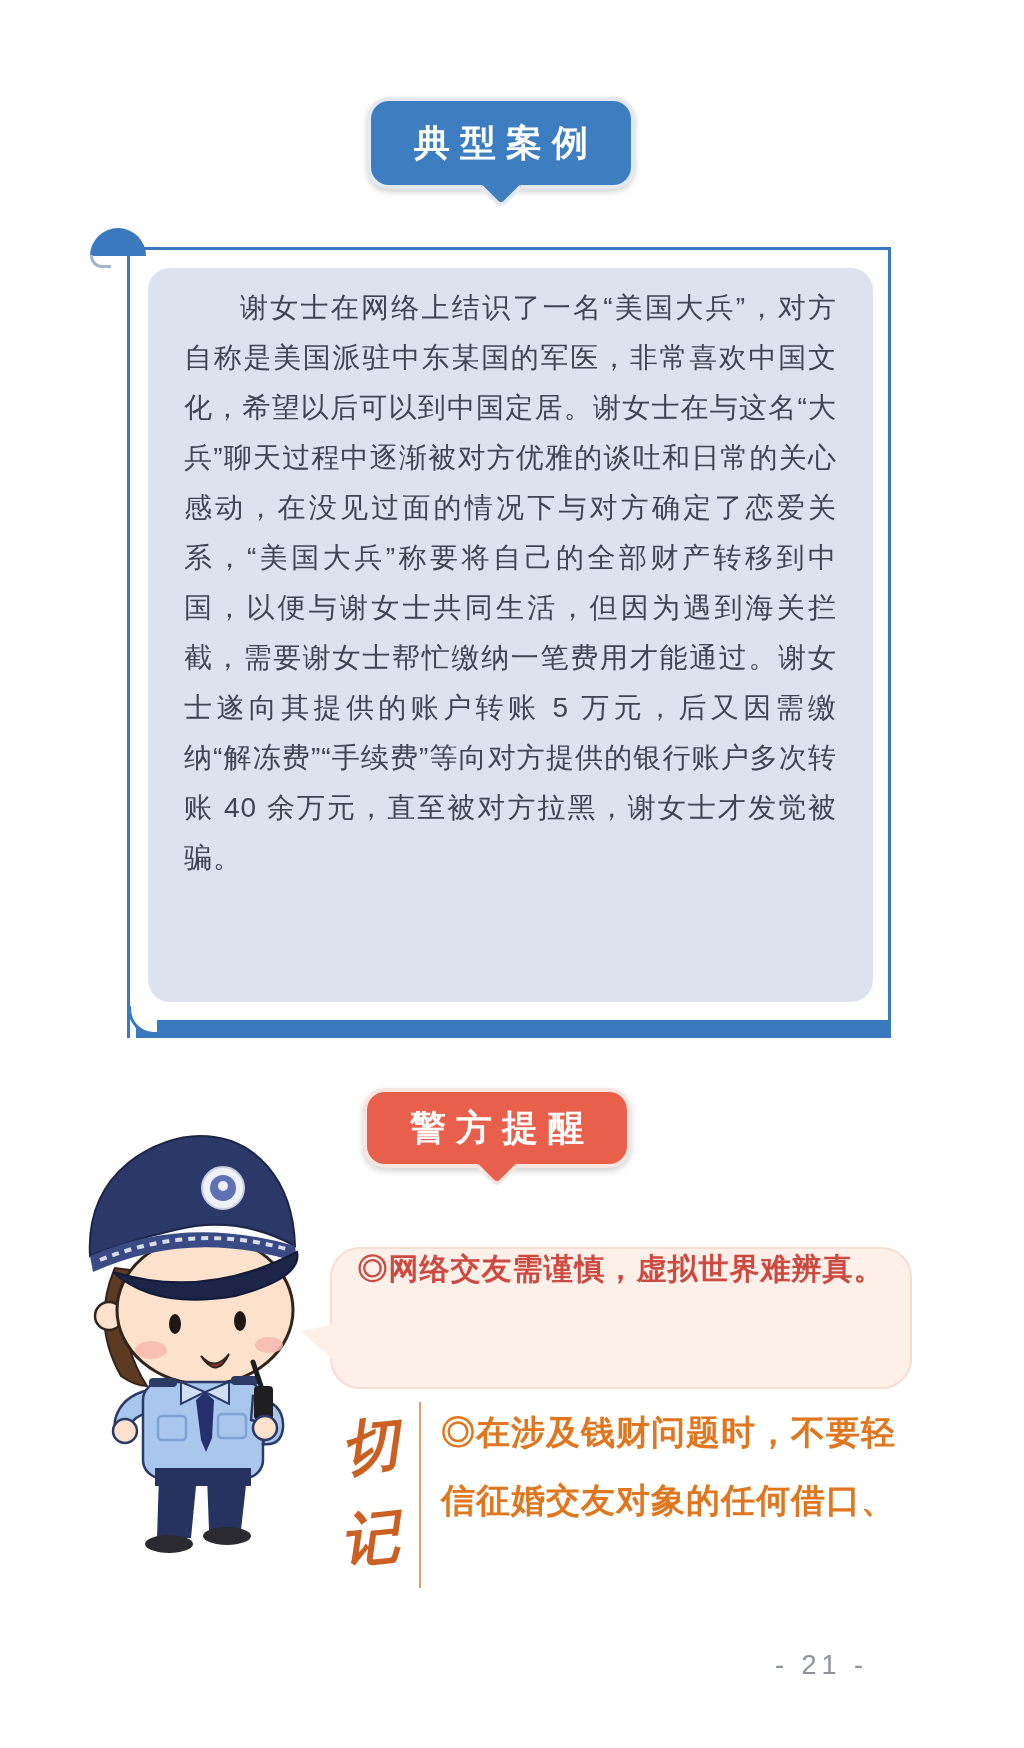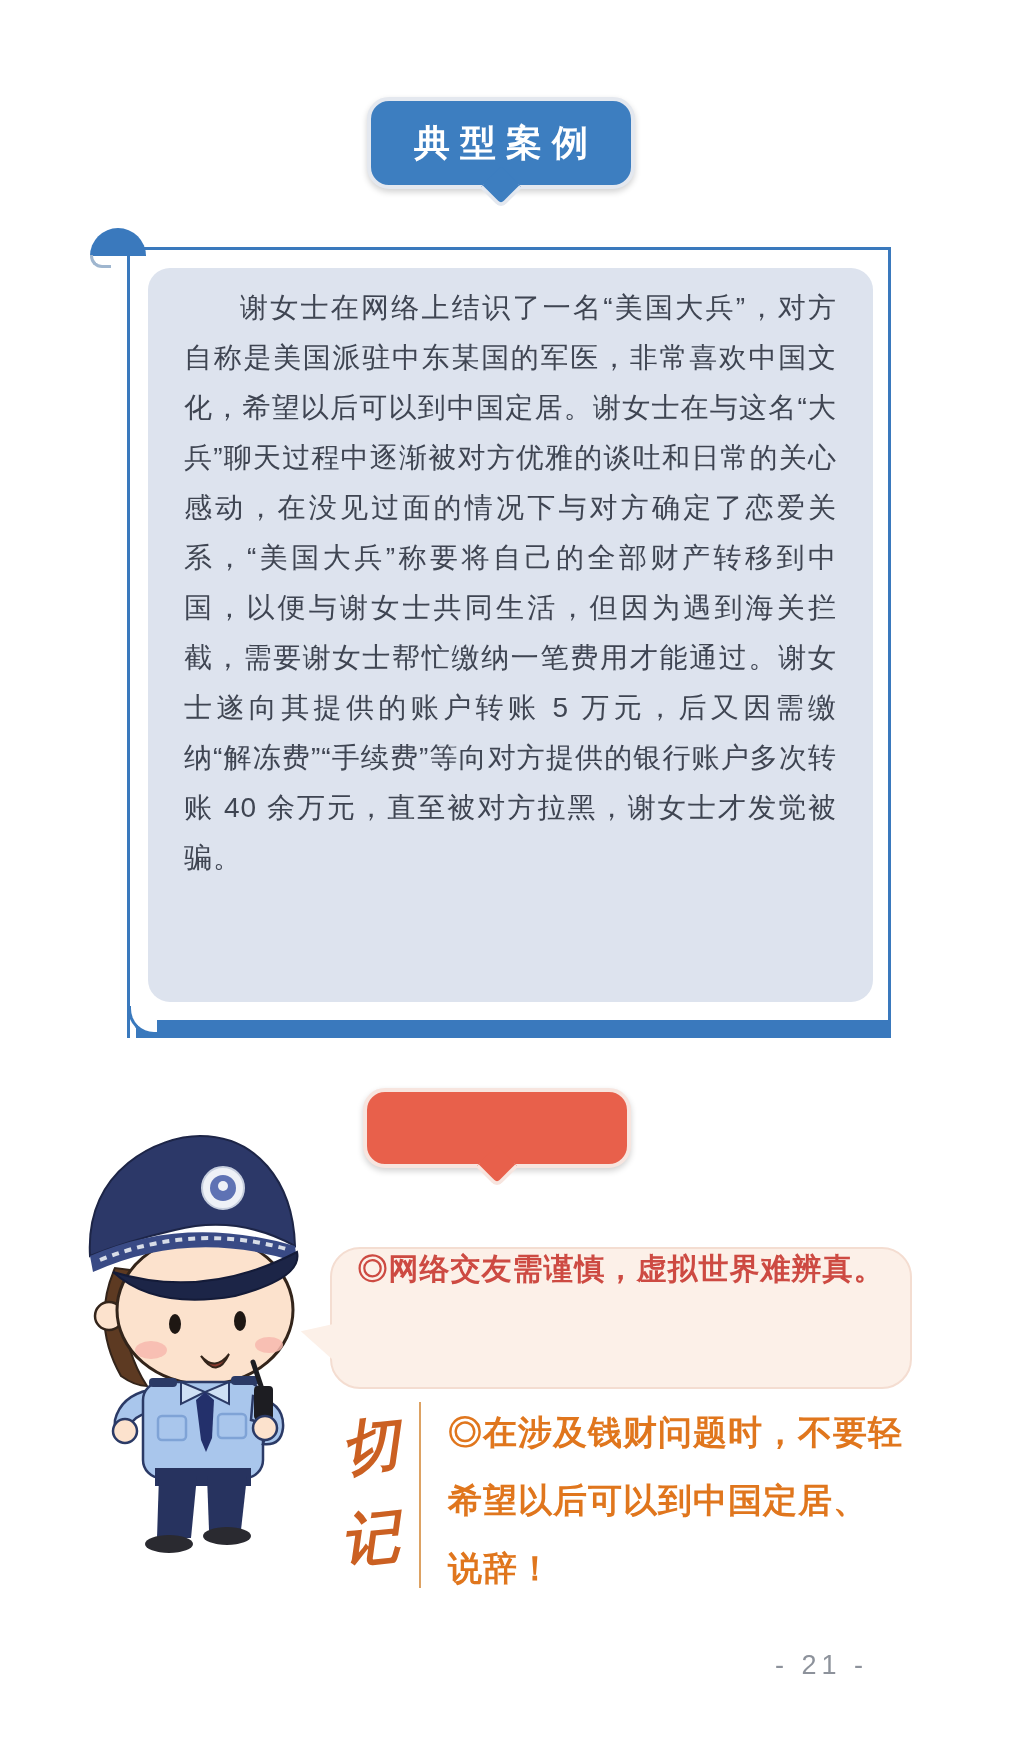--- a/index.html
+++ b/index.html
@@ -46,21 +46,21 @@
            border-top:12px solid transparent; border-bottom:26px solid transparent;
            border-right:36px solid #fcf0e8; transform:rotate(6deg); }
   .speech-bubble .bubble-text { color:#cd4a42; font-size:30px; font-weight:600; letter-spacing:1px; }
 
   .remember { position:absolute; left:335px; top:1398px; width:625px; height:200px; }
   .remember-chars { position:absolute; left:0; top:2px; width:70px; }
   .remember-char { display:block; text-align:center; font-family:"DejaVu Serif", serif;
            font-style:italic; font-weight:bold; font-size:58px; line-height:92px; color:#cb6022;
            transform:rotate(-6deg); }
   .remember-divider { position:absolute; left:84px; top:4px; width:2px; height:186px; background:#dda263; }
-  .tips { position:absolute; left:106px; top:0; width:500px;margin-left:7px; }
+  .tips { position:absolute; left:106px; top:0; width:500px; }
   .tips-line { display:block; color:#e0761d; font-size:34px; font-weight:bold; line-height:68px;
            letter-spacing:1px; }
 
   .page-number { position:absolute; left:728px; top:1650px; width:140px; text-align:right;
            color:#8d929b; font-size:27px; letter-spacing:5px; }
 </style>
 </head>
 <body>
 
 <div class="page">
@@ -72,20 +72,21 @@
 
   <div class="case-card">
     <div class="curl-top"></div>
     <div class="case-panel">
       <p>谢女士在网络上结识了一名“美国大兵”，对方自称是美国派驻中东某国的军医，非常喜欢中国文化，希望以后可以到中国定居。谢女士在与这名“大兵”聊天过程中逐渐被对方优雅的谈吐和日常的关心感动，在没见过面的情况下与对方确定了恋爱关系，“美国大兵”称要将自己的全部财产转移到中国，以便与谢女士共同生活，但因为遇到海关拦截，需要谢女士帮忙缴纳一笔费用才能通过。谢女士遂向其提供的账户转账 5 万元，后又因需缴纳“解冻费”“手续费”等向对方提供的银行账户多次转账 40 余万元，直至被对方拉黑，谢女士才发觉被骗。</p>
     </div>
     <div class="ribbon"></div>
   </div>
 
   <div class="badge badge-red">
+    <span class="badge-label">警方提醒</span>
     <div class="tail"></div>
   </div>
 
   <div class="officer">
     <svg width="258" height="440" viewBox="0 0 258 440">
 
       <path d="M60,140 Q36,195 66,248 Q80,258 92,258 Q58,205 76,142 Z" fill="#5d3a22" stroke="#33241a" stroke-width="2"></path>
 
       <circle cx="54" cy="188" r="14" fill="#fce2cd" stroke="#33241a" stroke-width="2.5"></circle>
 
@@ -146,20 +147,19 @@
   </div>
 
   <div class="remember">
     <div class="remember-chars">
       <span class="remember-char">切</span>
       <span class="remember-char">记</span>
     </div>
     <div class="remember-divider"></div>
     <div class="tips">
       <span class="tips-line">◎在涉及钱财问题时，不要轻</span>
-      <span class="tips-line">希望以后可以到中国定居、</span>
-      <span class="tips-line">说辞！</span>
+      <span class="tips-line">信征婚交友对象的任何借口、</span>
     </div>
   </div>
 
   <div class="page-number">- 21 -</div>
 
 </div>
 
 </body></html>

